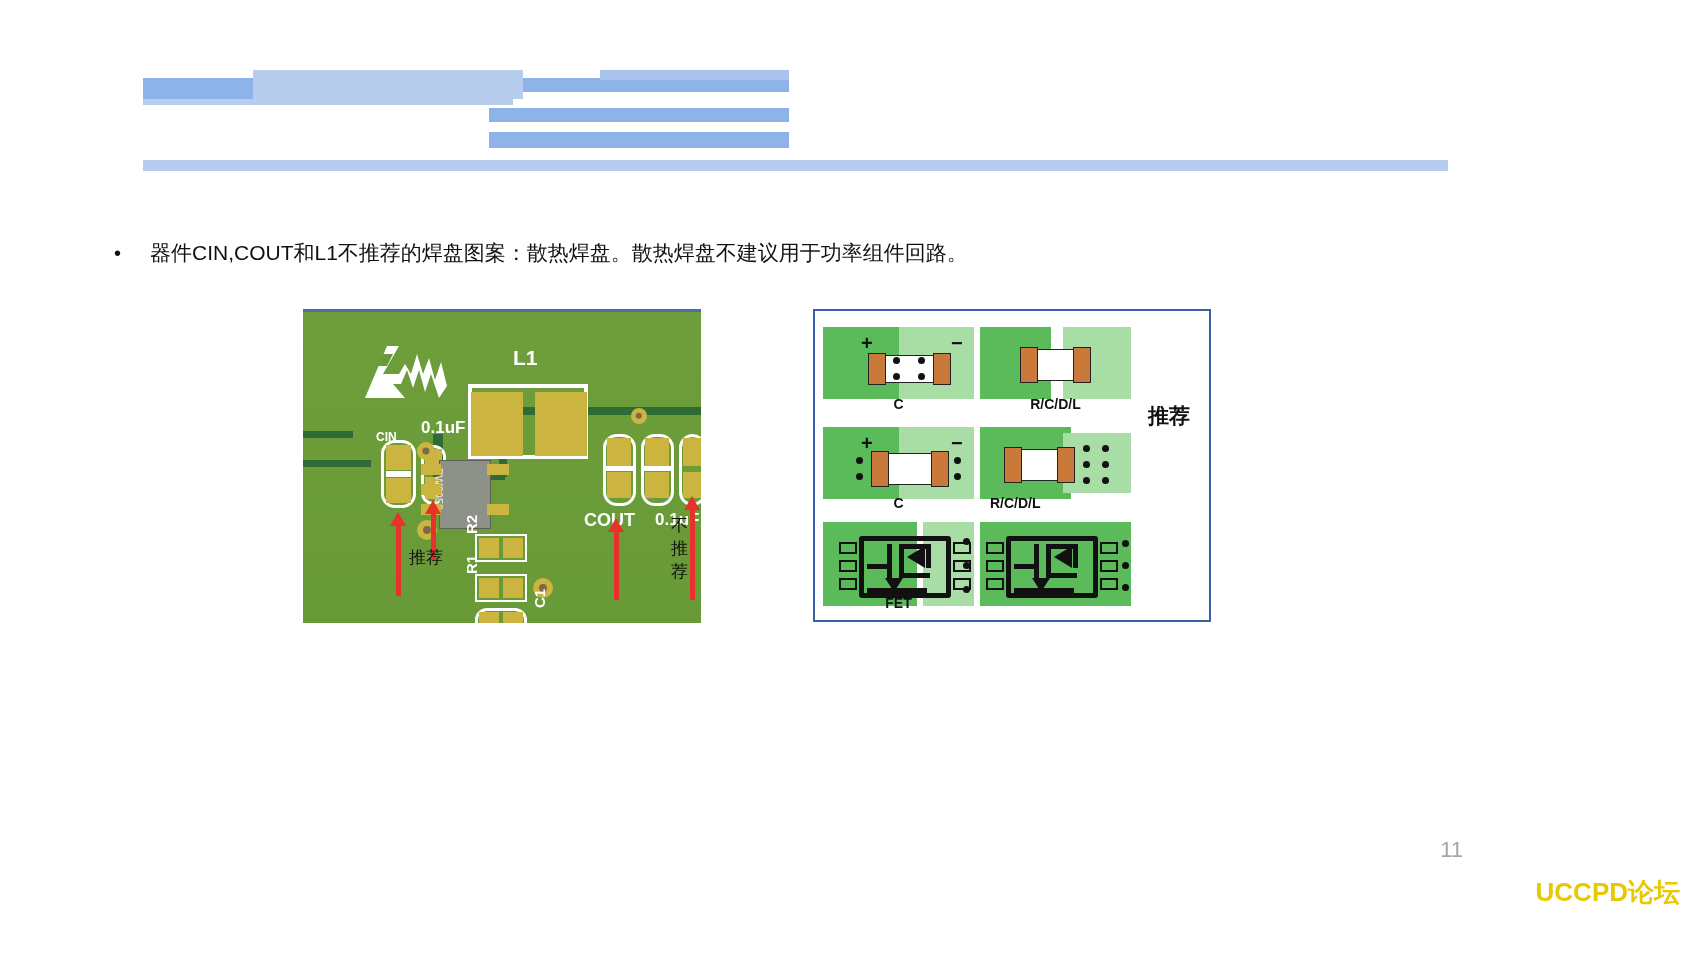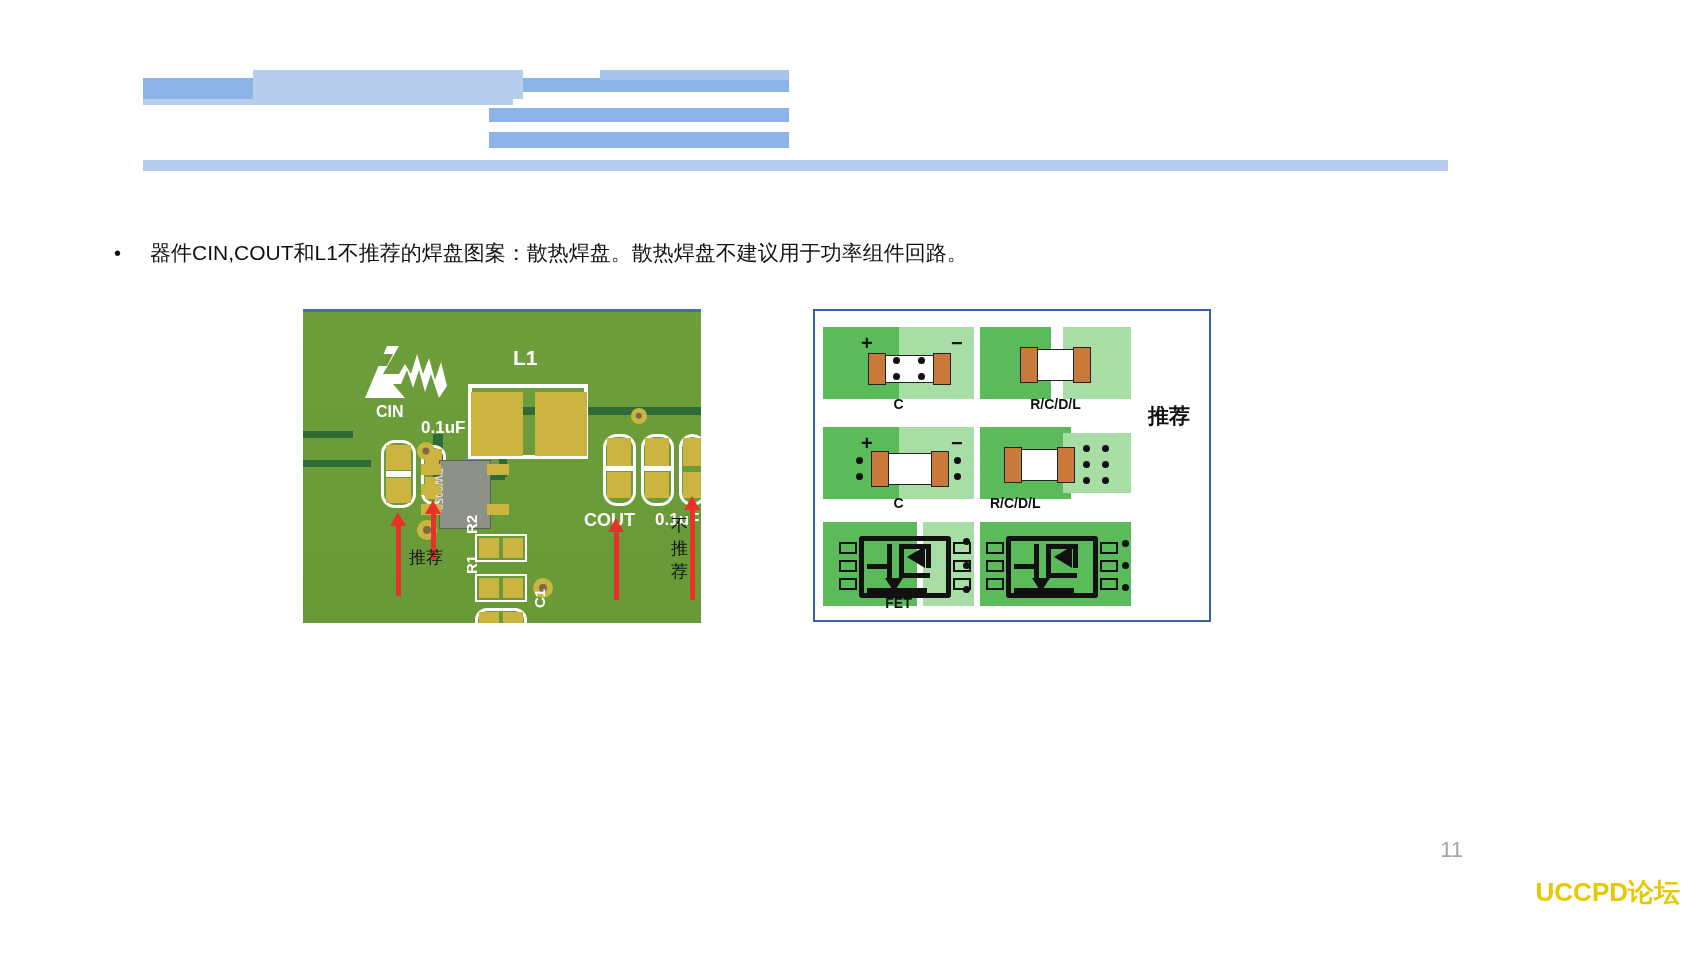--- a/index.html
+++ b/index.html
@@ -129,21 +129,21 @@
 
   <div class="pad-ring" style="left:78px;top:128px;width:35px;height:68px;"></div>
   <div class="pad" style="left:83px;top:133px;width:25px;height:25px;"></div>
   <div class="pad" style="left:83px;top:166px;width:25px;height:25px;"></div>
   <div class="silkline" style="left:83px;top:159px;width:25px;height:6px;"></div>
 
   <div class="pad-ring" style="left:118px;top:133px;width:25px;height:60px;border-radius:12px;"></div>
   <div class="pad" style="left:122px;top:137px;width:17px;height:22px;"></div>
   <div class="pad" style="left:122px;top:165px;width:17px;height:22px;"></div>
 
-  <div class="lbl" style="left:73px;top:91px;font-size:16px;">CIN</div>
+  <div class="lbl" style="left:73px;top:118px;font-size:12px;">CIN</div>
   <div class="lbl" style="left:118px;top:106px;font-size:17px;">0.1uF</div>
 
   <div style="position:absolute;left:136px;top:148px;width:50px;height:67px;
               background:#8d9187;border:1px solid #5e6159;"></div>
   <div class="lbl" style="left:142px;top:156px;font-size:11px;color:#d8d8d0;transform:rotate(90deg);
               transform-origin:left top;"><span>PW2059</span></div>
 
   <div class="pad" style="left:118px;top:152px;width:20px;height:11px;"></div>
   <div class="pad" style="left:118px;top:172px;width:20px;height:11px;"></div>
   <div class="pad" style="left:118px;top:192px;width:20px;height:11px;"></div>

